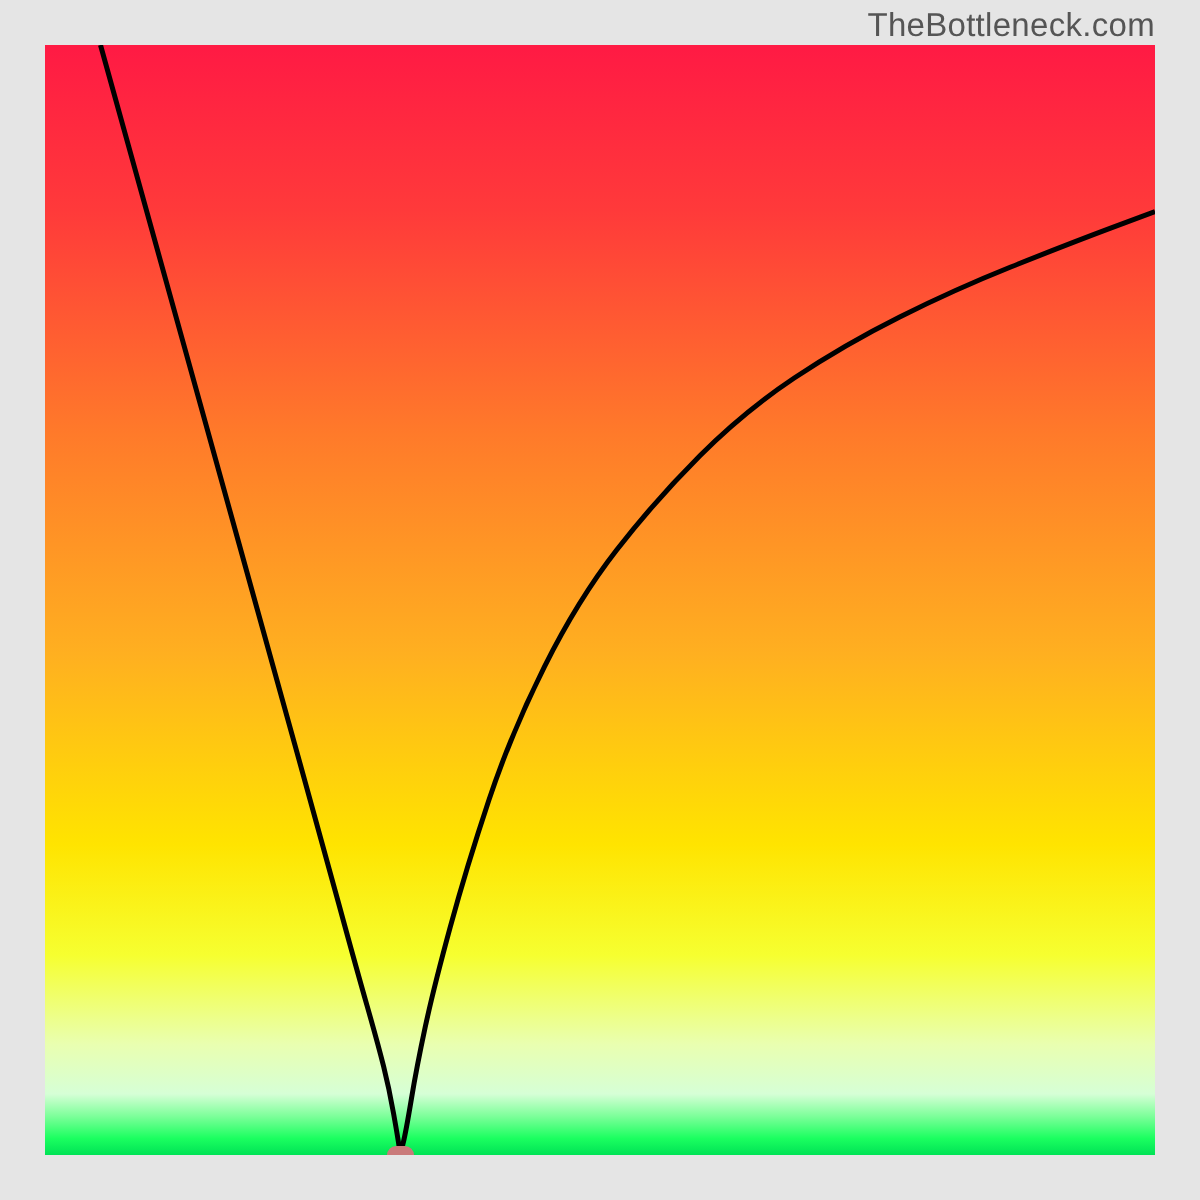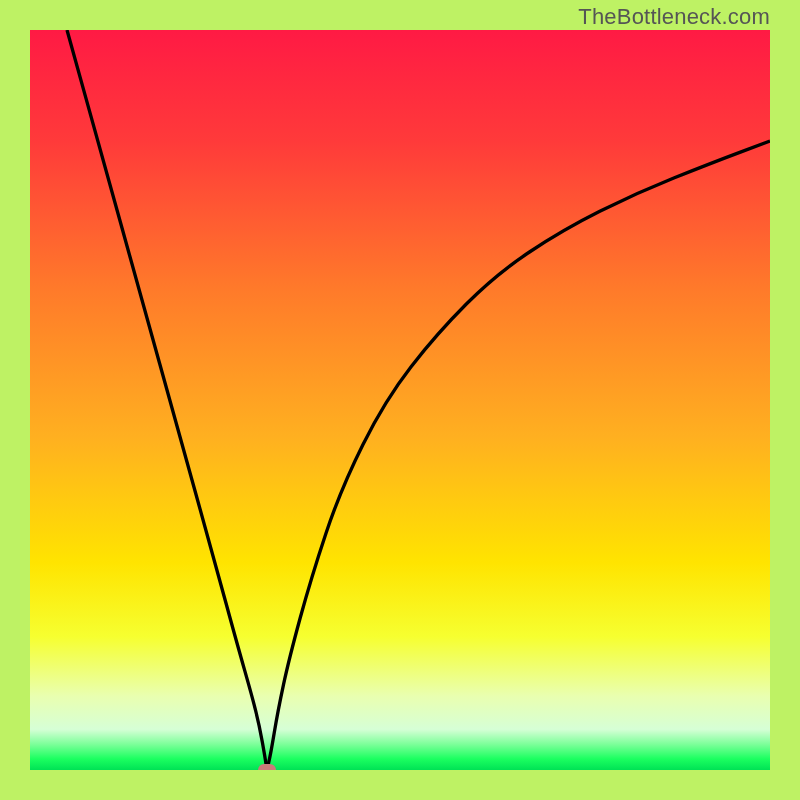--- a/index.html
+++ b/index.html
@@ -8,21 +8,21 @@
     width: 800px;
     height: 800px;
     background: #000;
     overflow: hidden;
     font-family: Arial, Helvetica, sans-serif;
   }
   .frame {
     position: relative;
     width: 800px;
     height: 800px;
-    background: #bef264;
+    background: #e5e5e5;
   }
   .plot-area {
     position: absolute;
     left: 30px;
     top: 30px;
     width: 740px;
     height: 740px;
     overflow: hidden;
   }
   .gradient {

